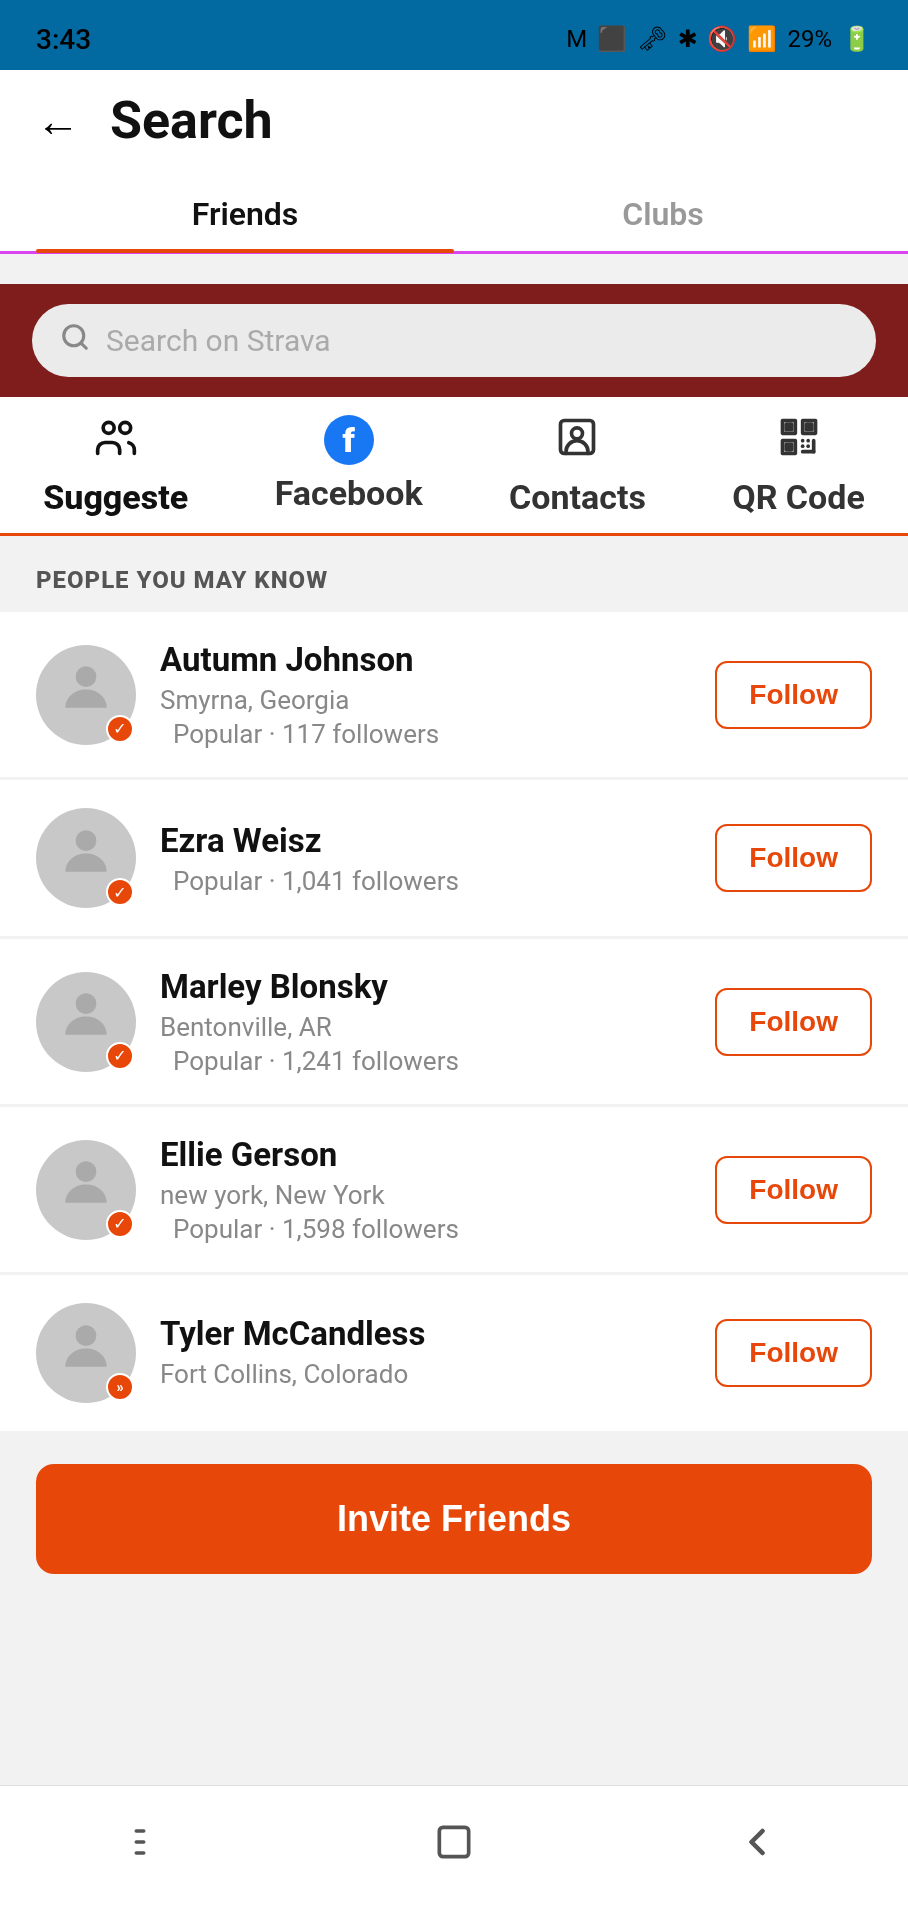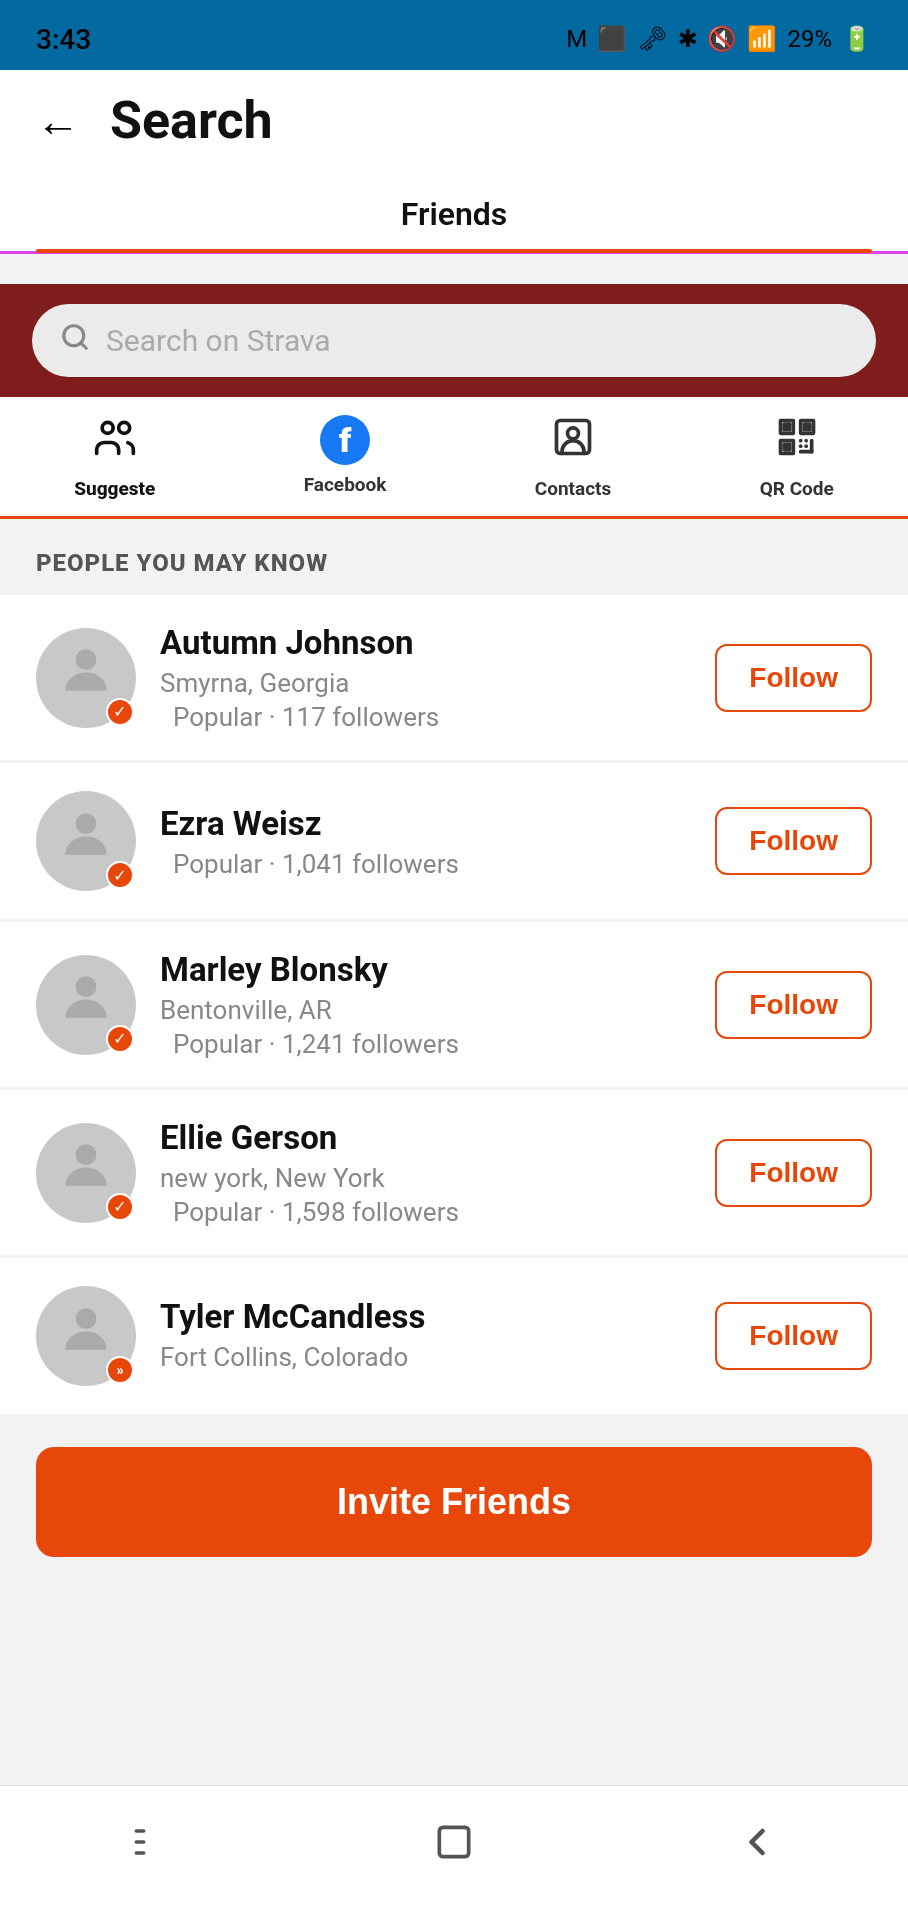--- a/index.html
+++ b/index.html
@@ -129,21 +129,21 @@
       padding: 0 20px 16px 20px;
     }
     .sub-tab-icon {
       font-size: 42px;
       color: #333;
     }
     .sub-tab.active .sub-tab-icon {
       color: #111;
     }
     .sub-tab-label {
-      font-size: 19px;
+      font-size: 34px;
       font-weight: 700;
       color: #333;
     }
     .sub-tab.active .sub-tab-label {
       color: #111;
       font-weight: 800;
     }
 
     
     .fb-icon-circle {
@@ -332,20 +332,23 @@
 </div>
 
 <div class="header">
   <span class="back-arrow">←</span>
   <span class="header-title">Search</span>
 </div>
 
 <div class="tabs">
   <div class="tab active">
     <span>Friends</span>
+  </div>
+  <div class="tab">
+    <span>Clubs</span>
   </div>
 </div>
 
 <div class="search-container">
   <div class="search-bar">
     <span class="search-icon-wrap">
       <svg width="30" height="30" viewBox="0 0 24 24" fill="none" stroke="#888" stroke-width="2.5" stroke-linecap="round" stroke-linejoin="round">
         <circle cx="11" cy="11" r="8"></circle>
         <line x1="21" y1="21" x2="16.65" y2="16.65"></line>
       </svg>

